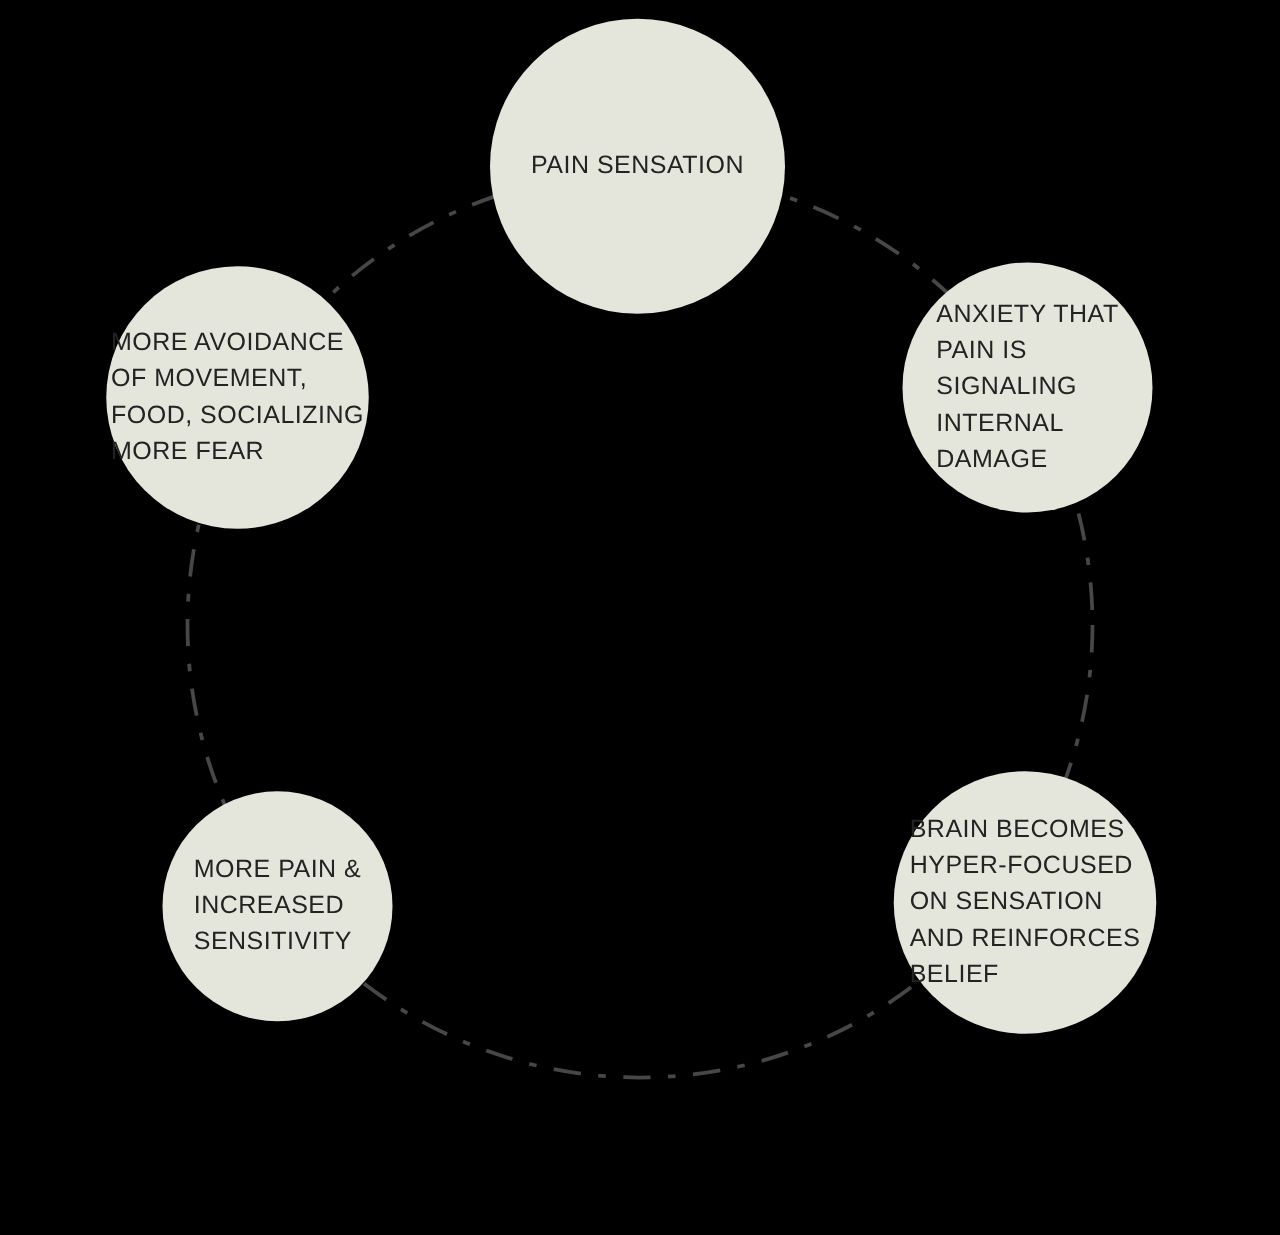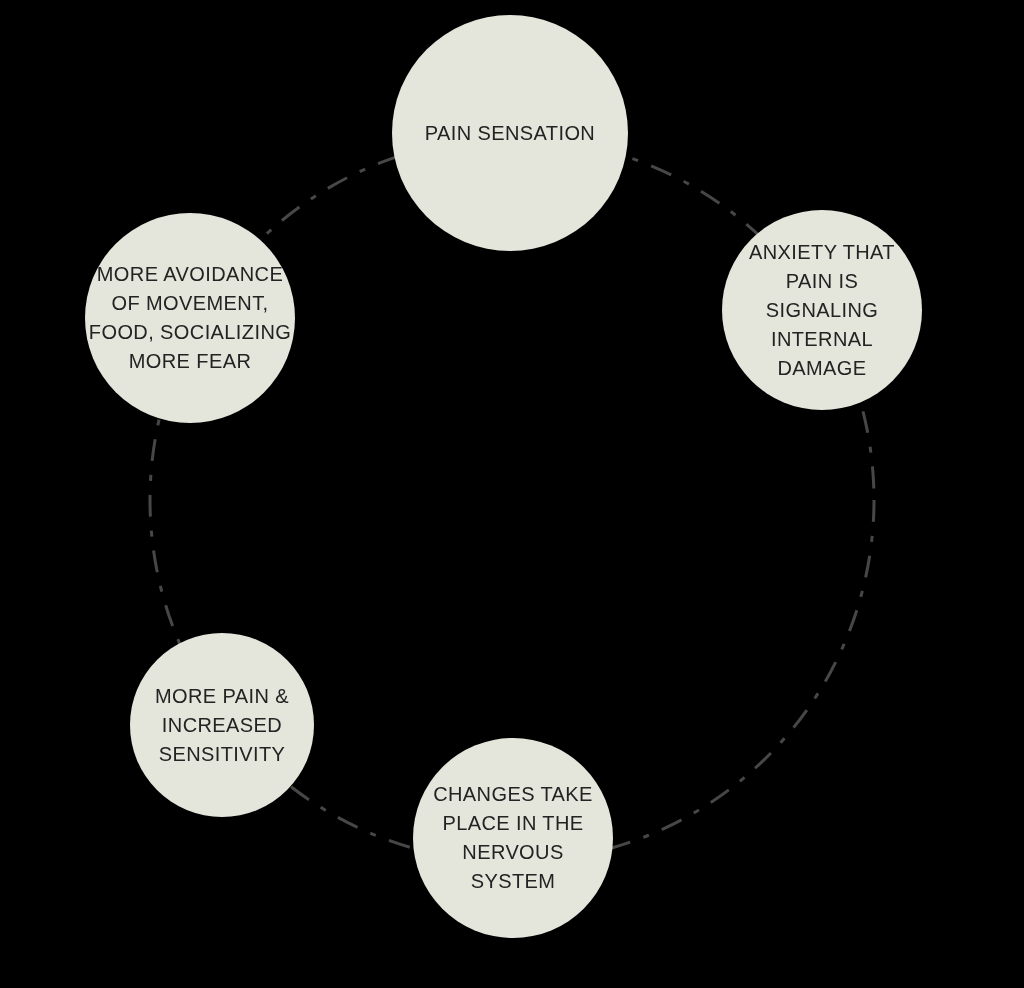--- a/index.html
+++ b/index.html
@@ -26,21 +26,20 @@
     border-radius: 50%;
     background: #e4e5db;
     z-index: 2;
   }
   .node .label {
     position: absolute;
     left: 50%;
     top: 50%;
     transform: translate(-50%, -50%);
     width: max-content;
-    text-align: center;
     white-space: pre-line;
     color: #232323;
     font-size: 20px;
     line-height: 29px;
     letter-spacing: 0.4px;
   }
   
   .n1 { left: 392px; top:  15px; width: 236px; height: 236px; }
   .n2 { left: 722px; top: 210px; width: 200px; height: 200px; }
   .n3 { left: 715px; top: 617px; width: 210px; height: 210px; }
@@ -62,27 +61,28 @@
   </div>
 
   <div class="node n2">
     <span class="label">ANXIETY THAT
 PAIN IS
 SIGNALING
 INTERNAL
 DAMAGE</span>
   </div>
 
+  <div class="node n3">
+    <span class="label">BRAIN BECOMES
+HYPER-FOCUSED
+ON SENSATION
+AND REINFORCES
+BELIEF</span>
+  </div>
 
-  <div class="node n4">
-    <span class="label">CHANGES TAKE
-PLACE IN THE
-NERVOUS
-SYSTEM</span>
-  </div>
 
   <div class="node n6">
     <span class="label">MORE AVOIDANCE
 OF MOVEMENT,
 FOOD, SOCIALIZING
 MORE FEAR</span>
   </div>
 
   <div class="node n5">
     <span class="label">MORE PAIN &amp;

